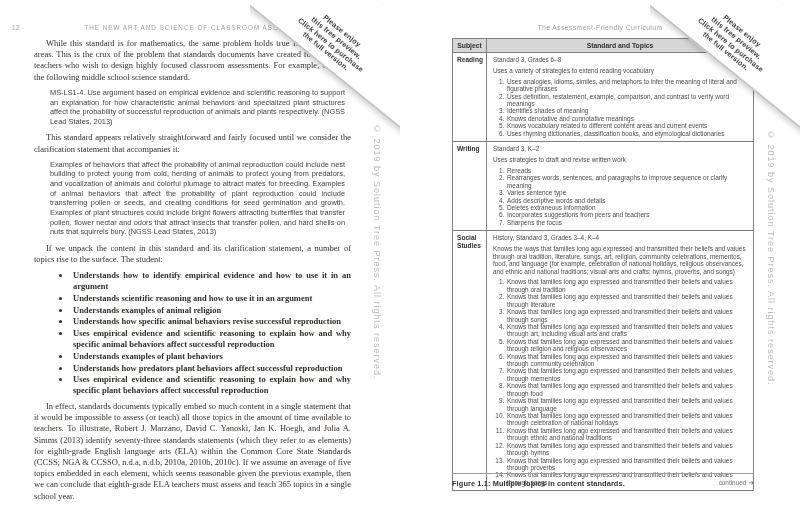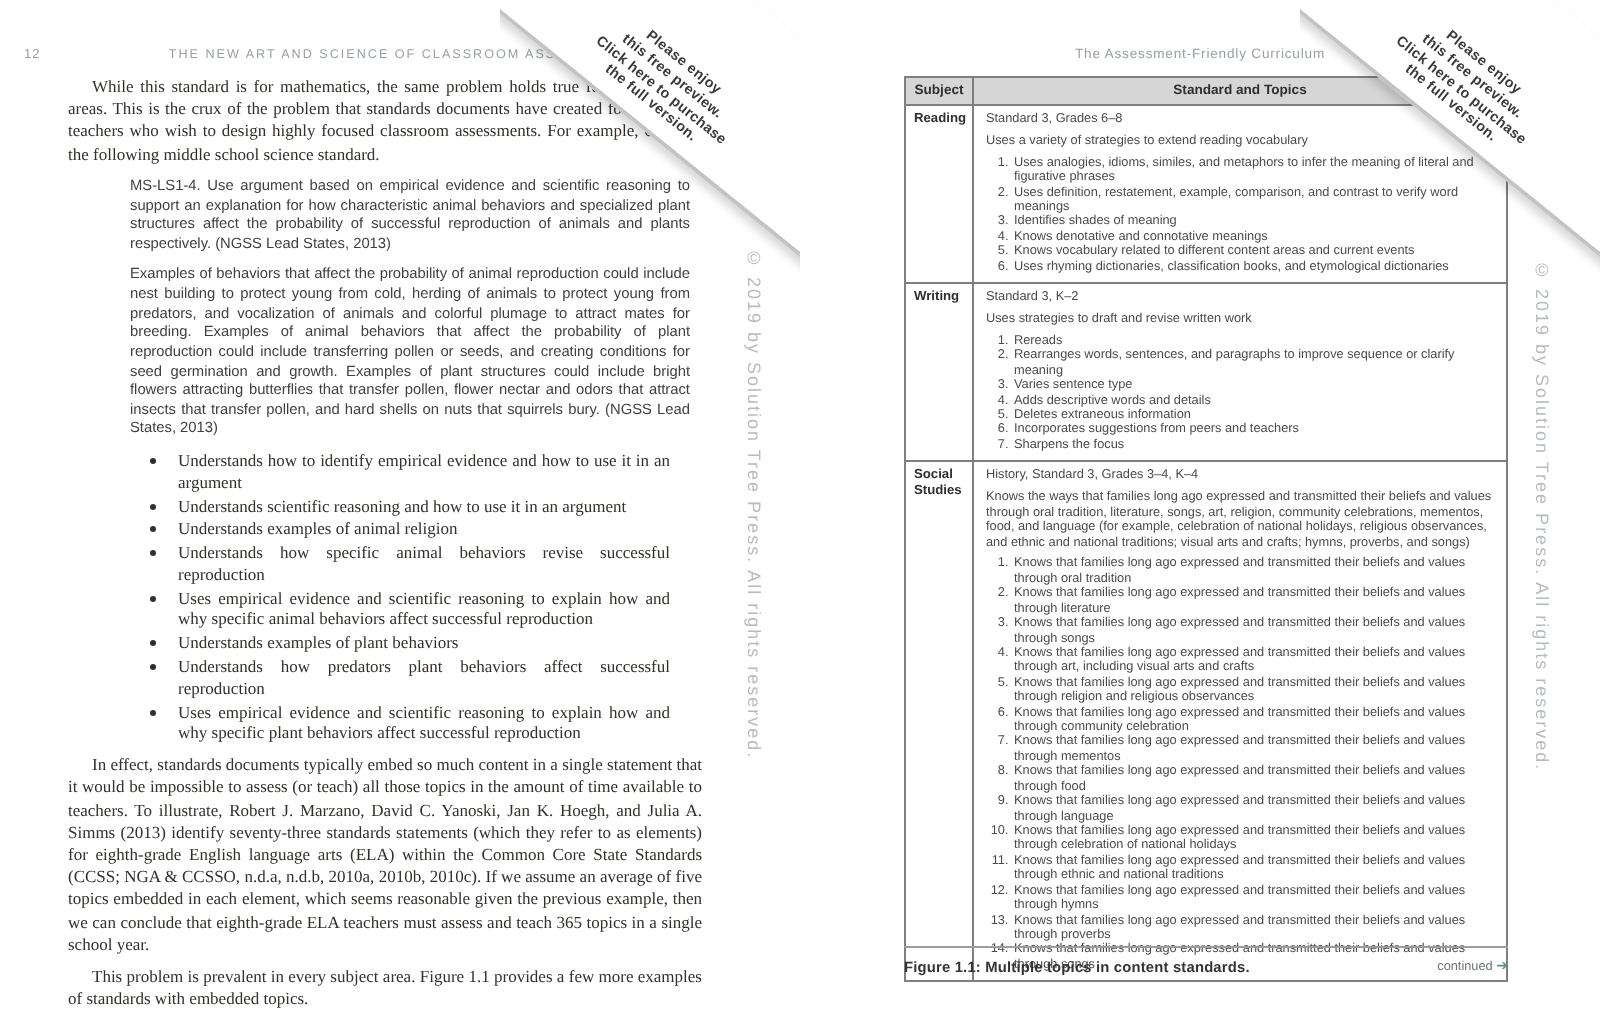--- a/index.html
+++ b/index.html
@@ -25,25 +25,25 @@
   .running-head.rh-right { text-transform:none; letter-spacing:.4px; font-size:6.8px; }
 
   
   .body-col {
     position:absolute; left:34px; top:38px; width:317px;
     font-family:"Liberation Serif", serif; font-size:8.5px; line-height:1.32;
     color:#332f2b; text-align:justify;
   }
   p.bpara { margin:0 0 5px; text-indent:12px; }
   .quote {
-    margin:1px 6px 6px 31px; font-family:"Liberation Sans", sans-serif;
+    margin:1px 6px 6px 16px; font-family:"Liberation Sans", sans-serif;
     font-size:7.4px; line-height:1.3; color:#3f3f3f; text-align:justify;
   }
   ul.bullets { margin:0 0 5px 28px; padding:0 0 0 9px; }
-  ul.bullets li { margin:0 16px 1px; padding-left:2px; line-height:1.27; }
+  ul.bullets li { margin:0 0 1px; padding-left:2px; line-height:1.27;font-weight:bold; }
 
   
   .watermark {
     position:absolute; writing-mode:vertical-rl; white-space:nowrap;
     font-size:9px; letter-spacing:1px; color:#b7bbbe;
   }
   .wm-left { left:372px; top:124px; }
   .wm-right { left:766px; top:130px; }
 
   
@@ -100,21 +100,23 @@
 
   <div class="page page-left">
     <div class="page-head">
       <span class="page-num">12</span>
       <span class="running-head">THE NEW ART AND SCIENCE OF CLASSROOM ASSESSMENT</span>
     </div>
 
     <div class="body-col">
       <p class="bpara">While this standard is for mathematics, the same problem holds true for other subject areas. This is the crux of the problem that standards documents have created for classroom teachers who wish to design highly focused classroom assessments. For example, consider the following middle school science standard.</p>
       <div class="quote">MS-LS1-4. Use argument based on empirical evidence and scientific reasoning to support an explanation for how characteristic animal behaviors and specialized plant structures affect the probability of successful reproduction of animals and plants respectively. (NGSS Lead States, 2013)</div>
+      <p class="bpara">This standard appears relatively straightforward and fairly focused until we consider the clarification statement that accompanies it:</p>
       <div class="quote">Examples of behaviors that affect the probability of animal reproduction could include nest building to protect young from cold, herding of animals to protect young from predators, and vocalization of animals and colorful plumage to attract mates for breeding. Examples of animal behaviors that affect the probability of plant reproduction could include transferring pollen or seeds, and creating conditions for seed germination and growth. Examples of plant structures could include bright flowers attracting butterflies that transfer pollen, flower nectar and odors that attract insects that transfer pollen, and hard shells on nuts that squirrels bury. (NGSS Lead States, 2013)</div>
+      <p class="bpara">If we unpack the content in this standard and its clarification statement, a number of topics rise to the surface. The student:</p>
       <ul class="bullets">
         <li>Understands how to identify empirical evidence and how to use it in an argument</li>
         <li>Understands scientific reasoning and how to use it in an argument</li>
         <li>Understands examples of animal religion</li>
         <li>Understands how specific animal behaviors revise successful reproduction</li>
         <li>Uses empirical evidence and scientific reasoning to explain how and why specific animal behaviors affect successful reproduction</li>
         <li>Understands examples of plant behaviors</li>
         <li>Understands how predators plant behaviors affect successful reproduction</li>
         <li>Uses empirical evidence and scientific reasoning to explain how and why specific plant behaviors affect successful reproduction</li>
       </ul>

